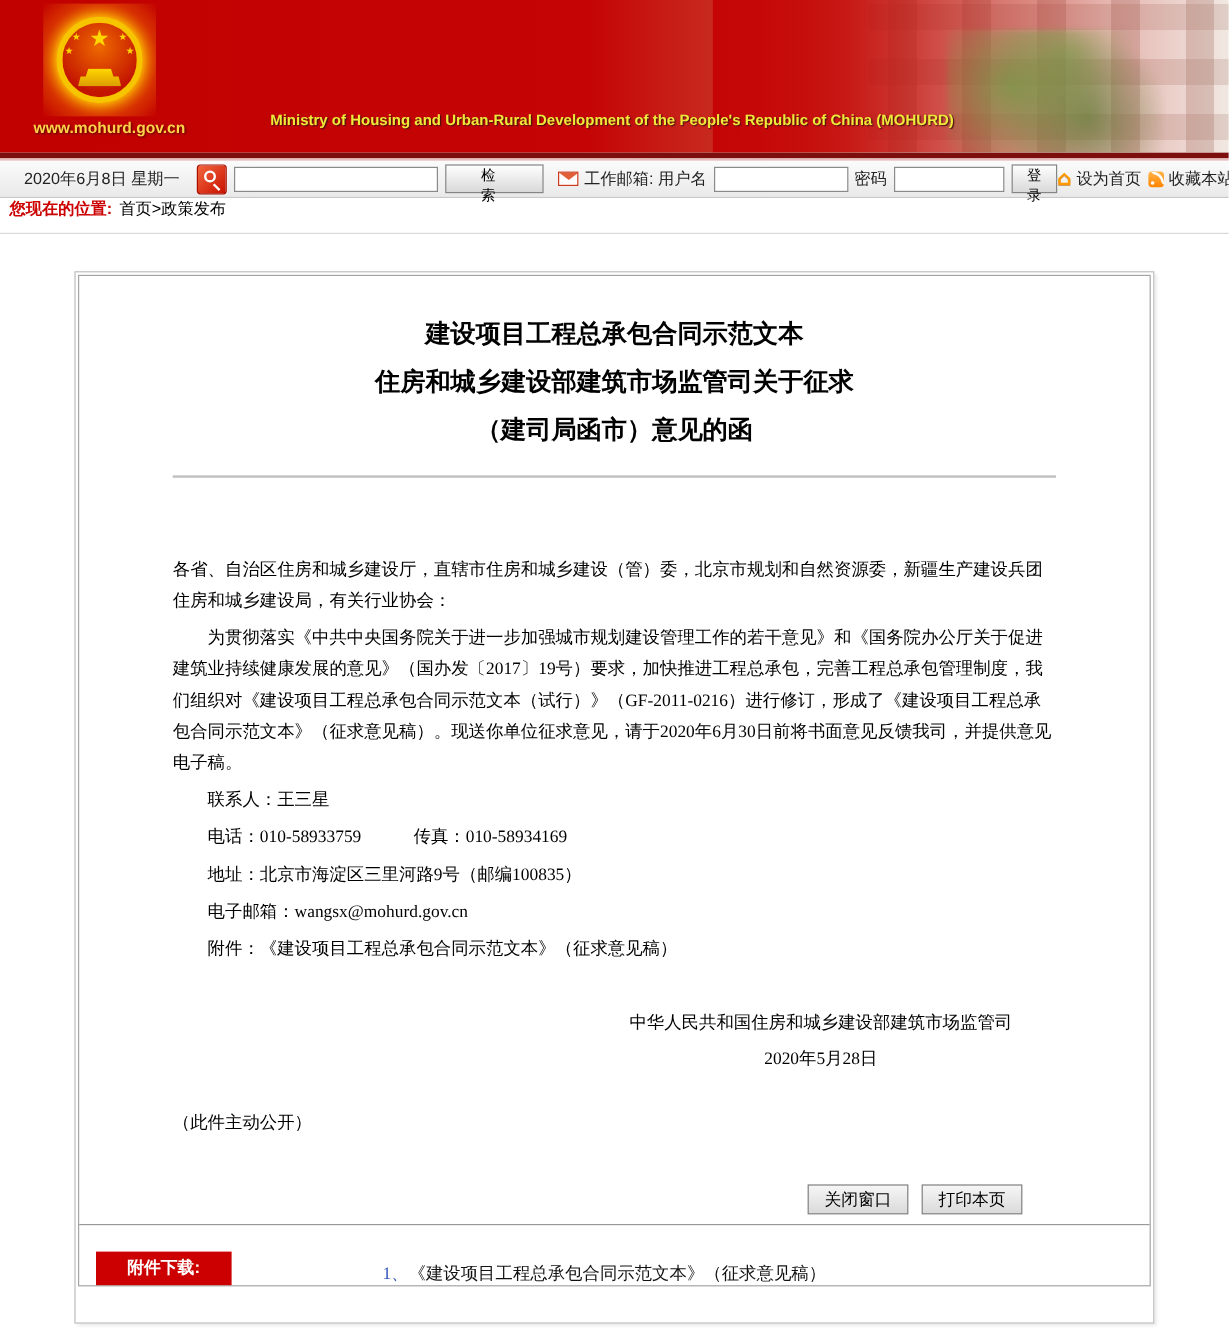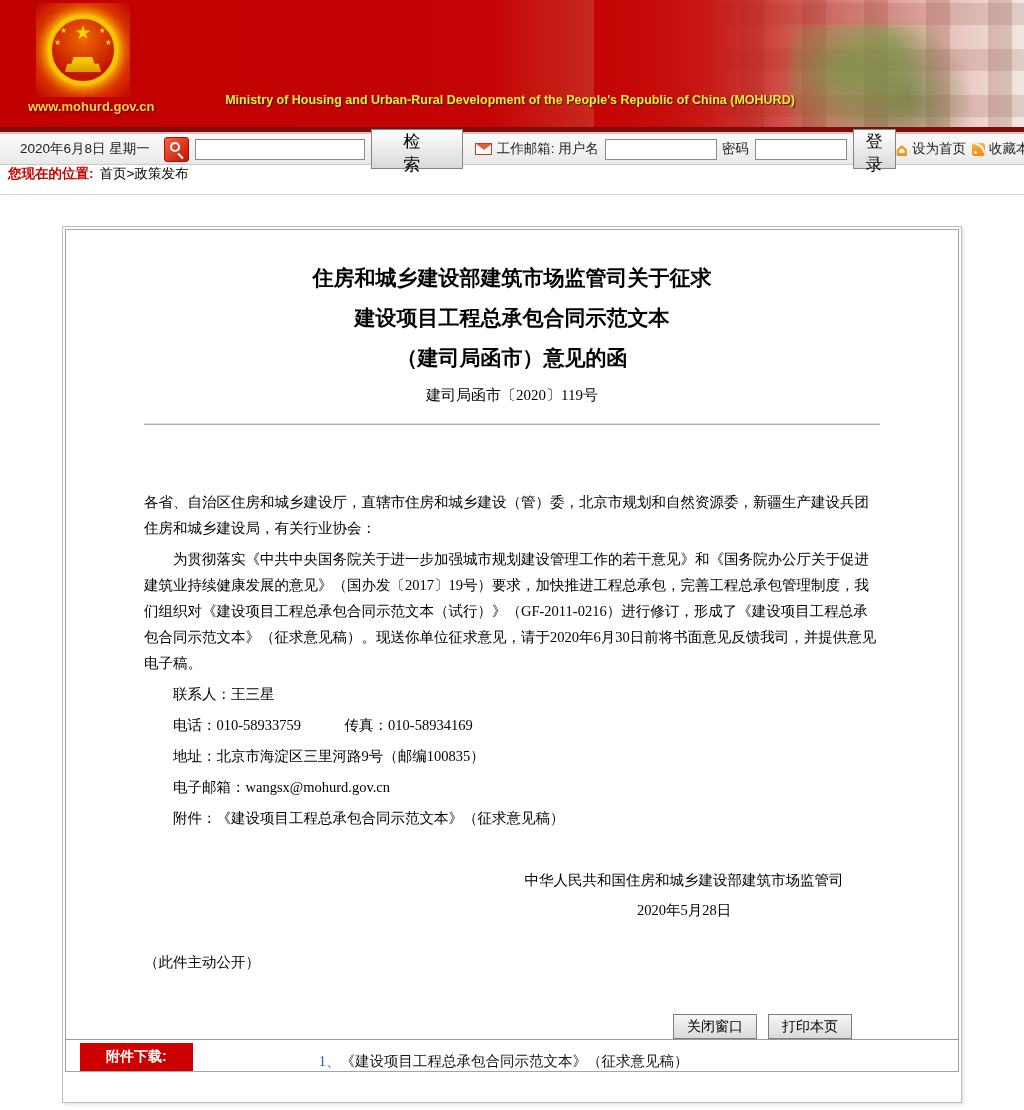--- a/index.html
+++ b/index.html
@@ -46,23 +46,23 @@
   
   .toolbar { height:31px; display:flex; align-items:center; border-bottom:1px solid #c9c9c9;
     background:linear-gradient(#fbfbfb,#e9e9e9); font-family:"Liberation Sans",sans-serif; font-size:13.5px; color:#222; }
   .tb-date { margin-left:20px; white-space:nowrap; }
   .search-btn { width:25px; height:25px; margin-left:14px; position:relative; cursor:pointer;
     background:linear-gradient(135deg,#f2653d,#c91200); border:1px solid #a80f00; border-radius:3px; flex:none; }
   .mag-circle { position:absolute; top:4px; left:5px; width:10px; height:10px; border:2px solid #fff; border-radius:50%; }
   .mag-handle { position:absolute; bottom:4px; right:4px; width:7px; height:2px; background:#fff; transform:rotate(45deg); }
   .tb-input { height:21px; border:1px solid #8a8a8a; background:#fff; margin-left:6px; padding:0 3px; font-size:13px; }
   .in-search { width:170px; } .in-user { width:112px; } .in-pass { width:92px; }
-  .tb-button { height:40px; margin-left:6px; padding:0 12px; cursor:pointer; color:#000;
+  .tb-button { height:24px; margin-left:6px; padding:0 12px; cursor:pointer; color:#000;
     border:1px solid #858585; background:linear-gradient(#fefefe,#d9d9d9);
-    font-family:"Liberation Sans",sans-serif; font-size:17px; }
+    font-family:"Liberation Sans",sans-serif; font-size:12px; }
   .btn-retrieve { padding:0 18px; letter-spacing:10px; }
   .mail-icon { display:inline-block; width:17px; height:12px; margin-left:12px; position:relative; flex:none;
     border:1px solid #cc3a1a; background:#fff; }
   .mail-icon::before { content:""; position:absolute; left:0; top:0; border-left:8px solid transparent;
     border-right:8px solid transparent; border-top:6px solid #e0603a; }
   .tb-label { margin-left:5px; white-space:nowrap; }
   .tb-right { margin-left:auto; margin-right:14px; display:flex; align-items:center; gap:6px; }
   .tb-link { display:flex; align-items:center; gap:4px; cursor:pointer; color:#222; white-space:nowrap; }
   .home-icon { color:#ff9900; font-size:17px; line-height:17px; font-weight:bold;
     text-shadow:0 1px 0 #c96; font-family:"DejaVu Sans",sans-serif; }
@@ -156,25 +156,24 @@
 
 <div class="breadcrumb">
   <span class="bc-label">您现在的位置:</span>
   <span class="bc-path">首页&gt;政策发布</span>
 </div>
 
 <div class="doc-outer">
   <div class="doc-inner">
     <div class="article">
       <div class="doc-title">
+        <div>建设项目工程总承包合同示范文本</div>
         <div>住房和城乡建设部建筑市场监管司关于征求</div>
-        <div>建设项目工程总承包合同示范文本</div>
         <div>（建司局函市）意见的函</div>
       </div>
-      <div class="doc-number">建司局函市〔2020〕119号</div>
       <div class="title-rule"></div>
 
       <div class="doc-body">
         <p>各省、自治区住房和城乡建设厅，直辖市住房和城乡建设（管）委，北京市规划和自然资源委，新疆生产建设兵团住房和城乡建设局，有关行业协会：</p>
         <p class="indent">为贯彻落实《中共中央国务院关于进一步加强城市规划建设管理工作的若干意见》和《国务院办公厅关于促进建筑业持续健康发展的意见》（国办发〔2017〕19号）要求，加快推进工程总承包，完善工程总承包管理制度，我们组织对《建设项目工程总承包合同示范文本（试行）》（GF-2011-0216）进行修订，形成了《建设项目工程总承包合同示范文本》（征求意见稿）。现送你单位征求意见，请于2020年6月30日前将书面意见反馈我司，并提供意见电子稿。</p>
         <p class="indent">联系人：王三星</p>
         <p class="indent">电话：010-58933759　　　传真：010-58934169</p>
         <p class="indent">地址：北京市海淀区三里河路9号（邮编100835）</p>
         <p class="indent">电子邮箱：wangsx@mohurd.gov.cn</p>
         <p class="indent">附件：《建设项目工程总承包合同示范文本》（征求意见稿）</p>

